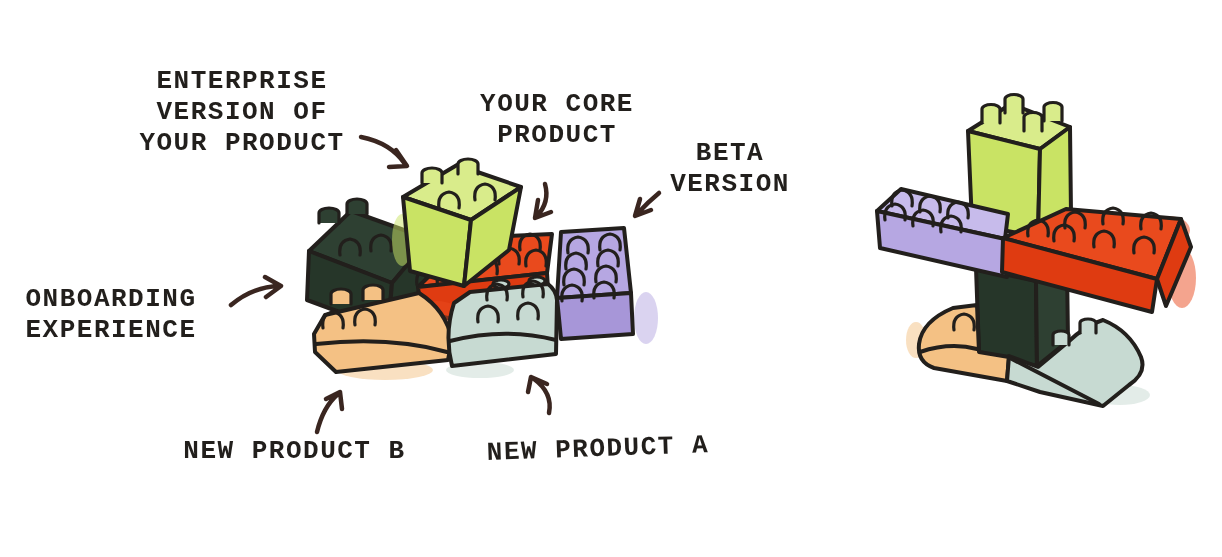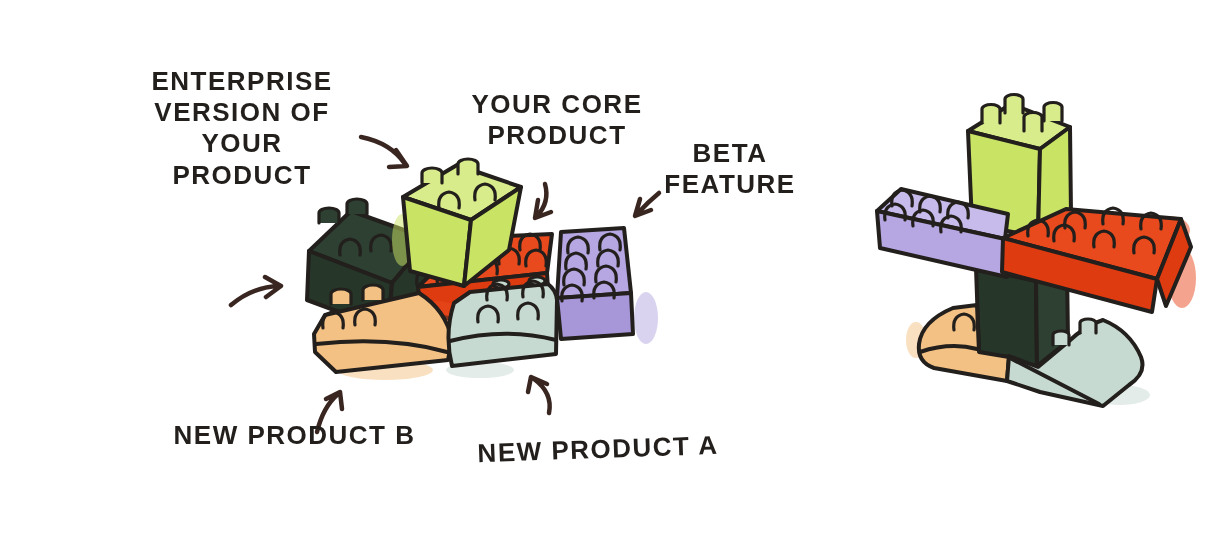--- a/index.html
+++ b/index.html
@@ -1,19 +1,19 @@
 <!DOCTYPE html>
 <html style="--color-background: #ffffff; --color-ink: #221f1c; --color-arrow-ink: #3a2620; --color-lime: #c9e364; --color-lime-light: #d9ec8b; --color-red: #e94a1d; --color-red-dark: #df3b11; --color-dark-green: #2e4032; --color-dark-green-dark: #263629; --color-purple: #b6a7e2; --color-purple-light: #c7bbeb; --color-purple-dark: #a796d8; --color-tan: #f4c184; --color-blue: #c7dad2;"><head>
 <meta charset="utf-8">
 <style>
   html,body{margin:0;padding:0;background:#fff;}
   .canvas{
     position:relative;width:1222px;height:557px;overflow:hidden;
     background:var(--color-background,#fff);
-    font-family:Liberation Sans, sans-serif;
+    font-family:Liberation Mono, monospace;
   }
   .canvas svg{position:absolute;left:0;top:0;}
   .label{
     position:absolute;
     color:var(--color-ink,#221f1c);
     font-size:26px;font-weight:600;letter-spacing:1.5px;line-height:1.2;
     white-space:pre-line;text-align:center;
     user-select:none;
   }
   .label.tilt-a{transform:rotate(-2deg);}
@@ -185,19 +185,21 @@
   </svg>
 
   <div class="label" style="left:132px;top:66px;width:220px;">ENTERPRISE
 VERSION OF
 YOUR PRODUCT</div>
 
   <div class="label" style="left:464px;top:89px;width:186px;">YOUR CORE
 PRODUCT</div>
 
   <div class="label" style="left:650px;top:138px;width:160px;">BETA
-FEATURE</div>
-
-
-  <div class="label" style="left:172px;top:420px;width:245px;">NEW PRODUCT B</div>
+VERSION</div>
+
+  <div class="label" style="left:6px;top:284px;width:210px;">ONBOARDING
+EXPERIENCE</div>
+
+  <div class="label" style="left:172px;top:436px;width:245px;">NEW PRODUCT B</div>
 
   <div class="label tilt-a" style="left:473px;top:434px;width:250px;">NEW PRODUCT A</div>
 </div>
 
 </body></html>

